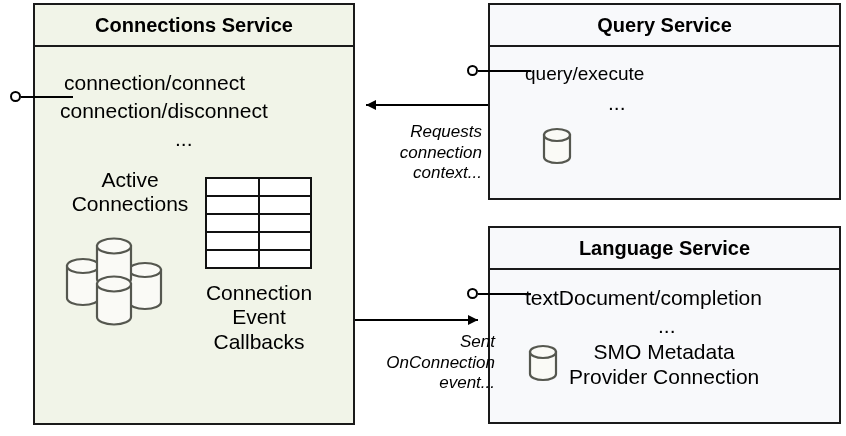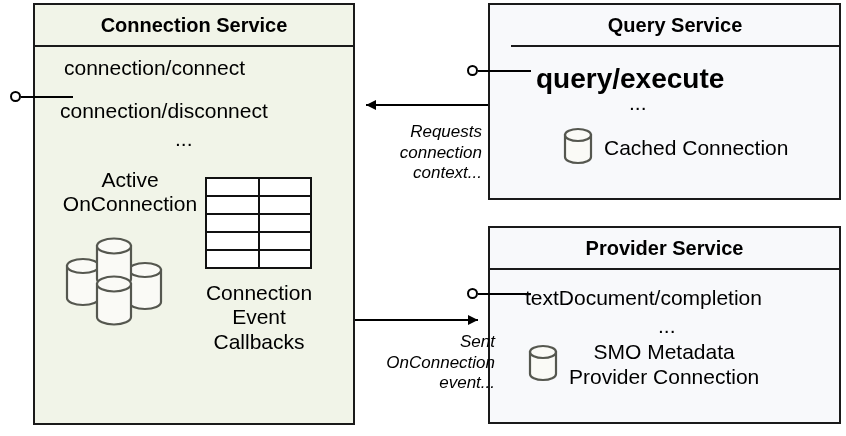--- a/index.html
+++ b/index.html
@@ -138,31 +138,31 @@
         <path d="M0,0 L0,10 L10,5 z" fill="#000000"></path>
       </marker>
     </defs>
 
     <line x1="488" y1="105" x2="366" y2="105" stroke="#000000" stroke-width="2" marker-end="url(#arrow-right)"></line>
 
     <line x1="355" y1="320" x2="478" y2="320" stroke="#000000" stroke-width="2" marker-end="url(#arrow-right)"></line>
   </svg>
 
   <div class="component green" style="left:33px; top:3px; width:322px; height:422px;">
-    <div class="comp-title" style="height:42px; font-size:20px;">Connection Service</div>
+    <div class="comp-title" style="height:42px; font-size:20px;">Connections Service</div>
     <div class="comp-body" style="height:376px;">
 
-      <div class="op-line" style="left:29px; top:9px; font-size:21px;">connection/connect</div>
+      <div class="op-line" style="left:29px; top:24px; font-size:21px;">connection/connect</div>
 
       <div class="op-line" style="left:25px; top:52px; font-size:21px;">connection/disconnect</div>
 
       <div class="ellipsis" style="left:140px; top:80px; font-size:21px;">...</div>
 
       <div class="caption" style="left:10px; top:121px; width:170px; font-size:21px;">Active
-OnConnection</div>
+Connections</div>
 
       <div class="cyl-stack" style="left:22px; top:185px; width:120px; height:95px;">
         <svg width="120" height="95" viewBox="0 0 120 95" xmlns="http://www.w3.org/2000/svg">
           <g fill="#fafaf6" stroke="#55574f" stroke-width="2.2">
 
             <path d="M10,34 L10,66 a16,7 0 0 0 32,0 L42,34 z"></path>
             <ellipse cx="26" cy="34" rx="16" ry="7"></ellipse>
 
             <path d="M72,38 L72,70 a16,7 0 0 0 32,0 L104,38 z"></path>
             <ellipse cx="88" cy="38" rx="16" ry="7"></ellipse>
@@ -206,50 +206,49 @@
 Callbacks</div>
 
     </div>
   </div>
 
   <div class="lollipop" style="left:10px; top:91px; width:30px; height:11px;">
     <div class="lolli-circle"></div>
     <div class="lolli-stem" style="left:11px; width:52px;"></div>
   </div>
 
-  <div class="component white" style="left:488px; top:3px; width:353px; height:197px;padding-left:21px;">
+  <div class="component white" style="left:488px; top:3px; width:353px; height:197px;">
     <div class="comp-title" style="height:42px; font-size:20px;">Query Service</div>
     <div class="comp-body" style="height:151px;">
 
-      <div class="op-line" style="left:25px; top:16px; font-size:28px;font-weight:bold;">query/execute</div>
+      <div class="op-line" style="left:35px; top:16px; font-size:19px;">query/execute</div>
 
       <div class="ellipsis" style="left:118px; top:44px; font-size:21px;">...</div>
 
       <div class="db-row" style="left:50px; top:78px;">
         <span style="display:inline-block;">
           <svg width="34" height="42" viewBox="0 0 34 42" xmlns="http://www.w3.org/2000/svg">
             <g fill="#fafaf6" stroke="#55574f" stroke-width="2.2">
               <path d="M4,10 L4,32 a13,6 0 0 0 26,0 L30,10 z"></path>
               <ellipse cx="17" cy="10" rx="13" ry="6"></ellipse>
             </g>
           </svg>
         </span>
-        <span class="db-label" style="font-size:21px; margin-left:9px;">Cached Connection</span>
       </div>
 
     </div>
   </div>
 
   <div class="lollipop" style="left:467px; top:65px; width:30px; height:11px;">
     <div class="lolli-circle"></div>
     <div class="lolli-stem" style="left:11px; width:53px;"></div>
   </div>
 
   <div class="component white" style="left:488px; top:226px; width:353px; height:198px;">
-    <div class="comp-title" style="height:42px; font-size:20px;">Provider Service</div>
+    <div class="comp-title" style="height:42px; font-size:20px;">Language Service</div>
     <div class="comp-body" style="height:152px;padding-left:32px;">
 
       <div class="op-line" style="left:35px; top:16px; font-size:21px;">textDocument/completion</div>
 
       <div class="ellipsis" style="left:168px; top:44px; font-size:21px;">...</div>
 
       <div class="db-row" style="left:36px; top:70px;">
         <span style="display:inline-block;">
           <svg width="34" height="42" viewBox="0 0 34 42" xmlns="http://www.w3.org/2000/svg">
             <g fill="#fafaf6" stroke="#55574f" stroke-width="2.2">

